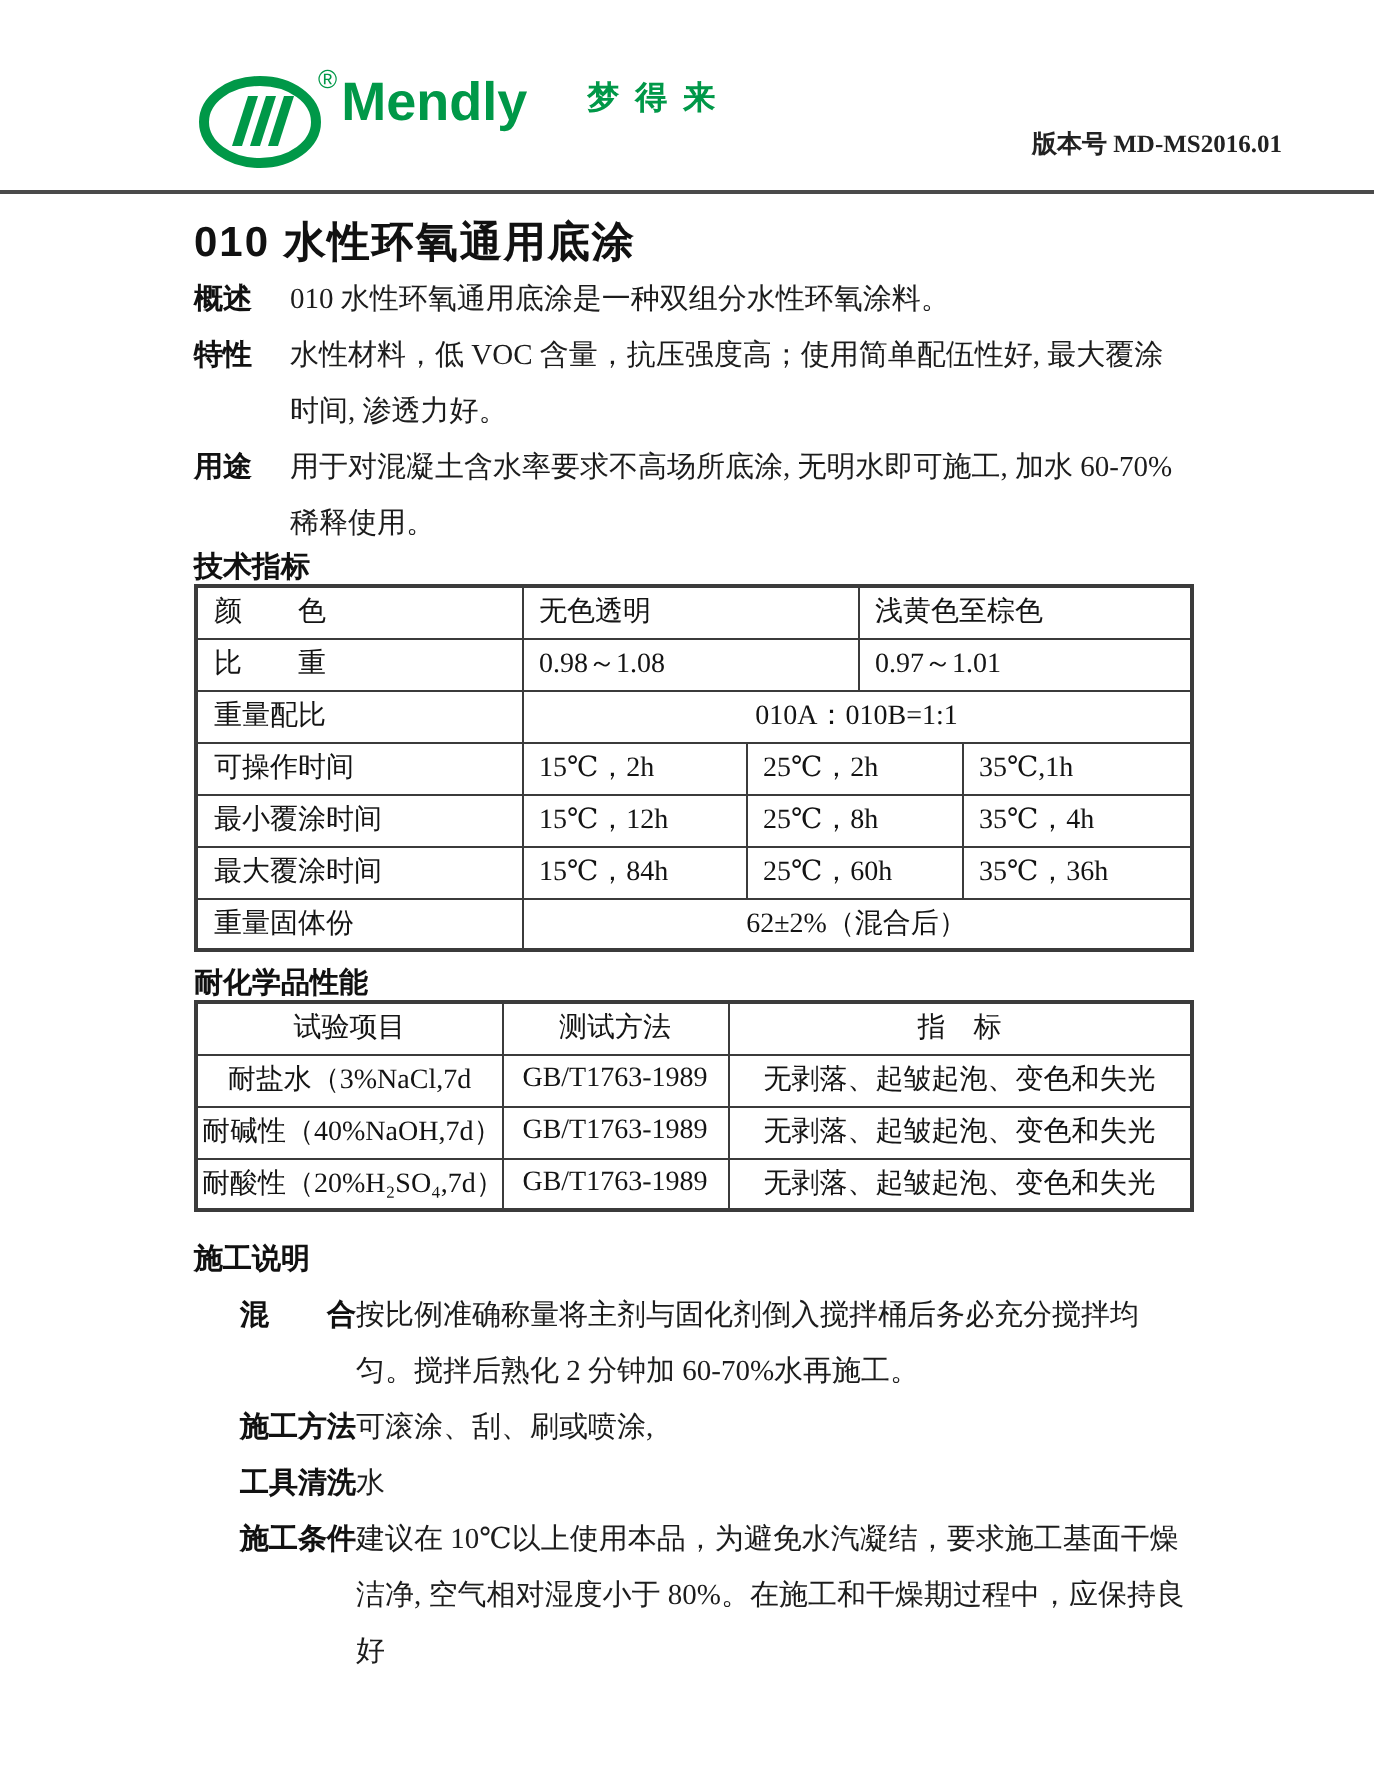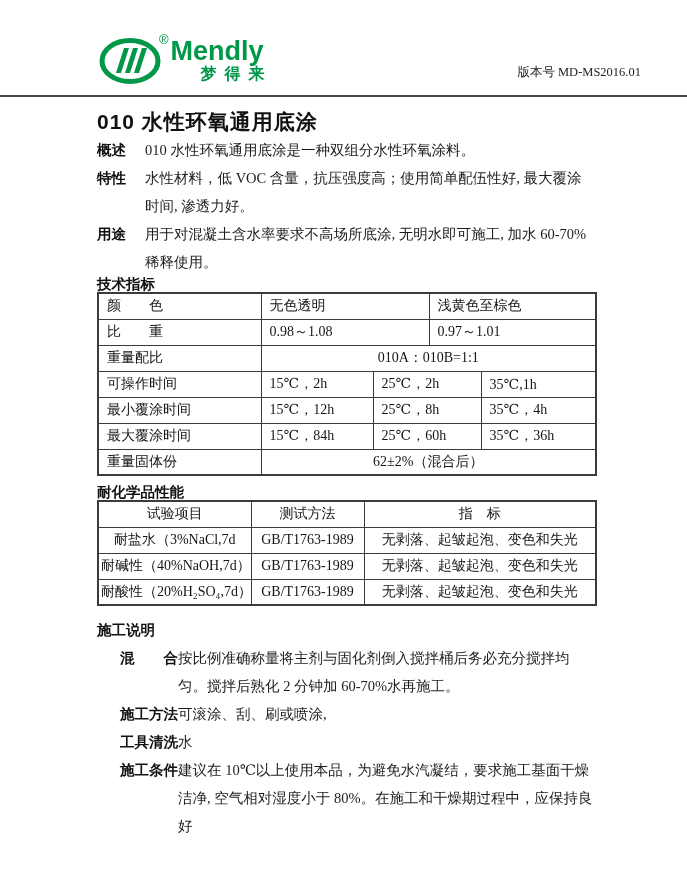--- a/index.html
+++ b/index.html
@@ -12,32 +12,32 @@
   }
   
   .hdr { position:relative; height:95px; }
   .logo { position:absolute; left:99px; top:37px; display:flex; align-items:flex-start; }
   .logo svg { display:block; }
   .reg {
     color:var(--brand); font-size:13px; line-height:10px;
     font-family:"Liberation Sans","DejaVu Sans",sans-serif;
     margin:-2px 2px 0 -4px;
   }
-  .brandcol { display:flex; flex-direction:column; margin-top:2px; }
+  .brandcol { display:flex; flex-direction:row; margin-top:2px; }
   .brand-en {
     color:var(--brand); font-family:"Liberation Sans","DejaVu Sans",sans-serif;
     font-weight:bold; font-size:27px; line-height:24px; letter-spacing:0px;
   }
   .brand-cn {
     color:var(--brand); font-family:"Liberation Sans","DejaVu Sans",sans-serif;
     font-weight:bold; font-size:16px; line-height:20px; letter-spacing:8px;
     margin-left:30px; margin-top:1px;
   }
   .version {
-    position:absolute; right:46px; top:64px; font-size:12.5px; color:#222;
+    position:absolute; right:46px; top:64px; font-size:12.5px; color:#222;font-weight:bold;
   }
   .rule { height:2px; background:#4a4a4a; width:100%; }
   
   .content { padding:0 92px 0 97px; }
   .title {
     margin-top:11px; font-family:"Liberation Sans","DejaVu Sans",sans-serif;
     font-weight:bold; font-size:21px; line-height:28px; letter-spacing:1px; color:#111;
   }
   .defs { margin-top:0; }
   .def { display:flex; line-height:28px; font-size:14.5px; }

